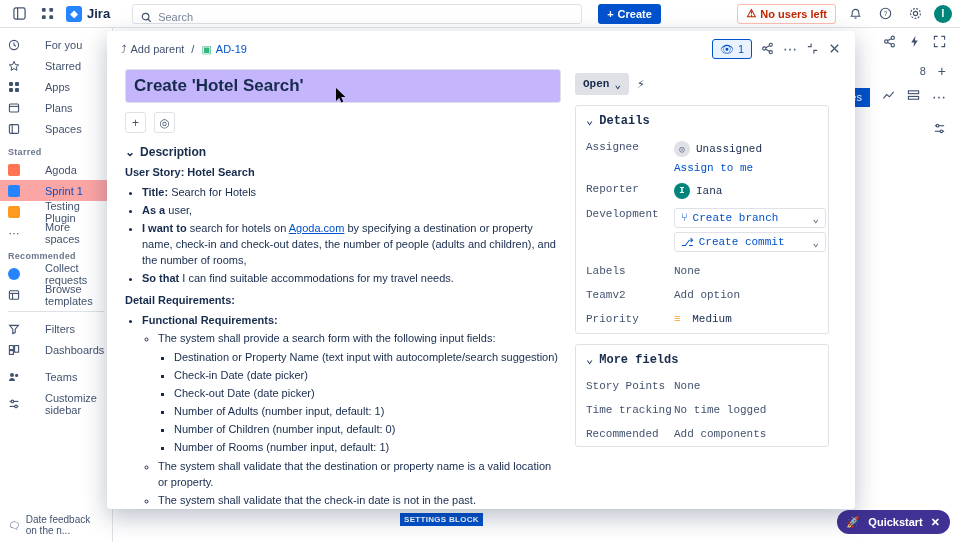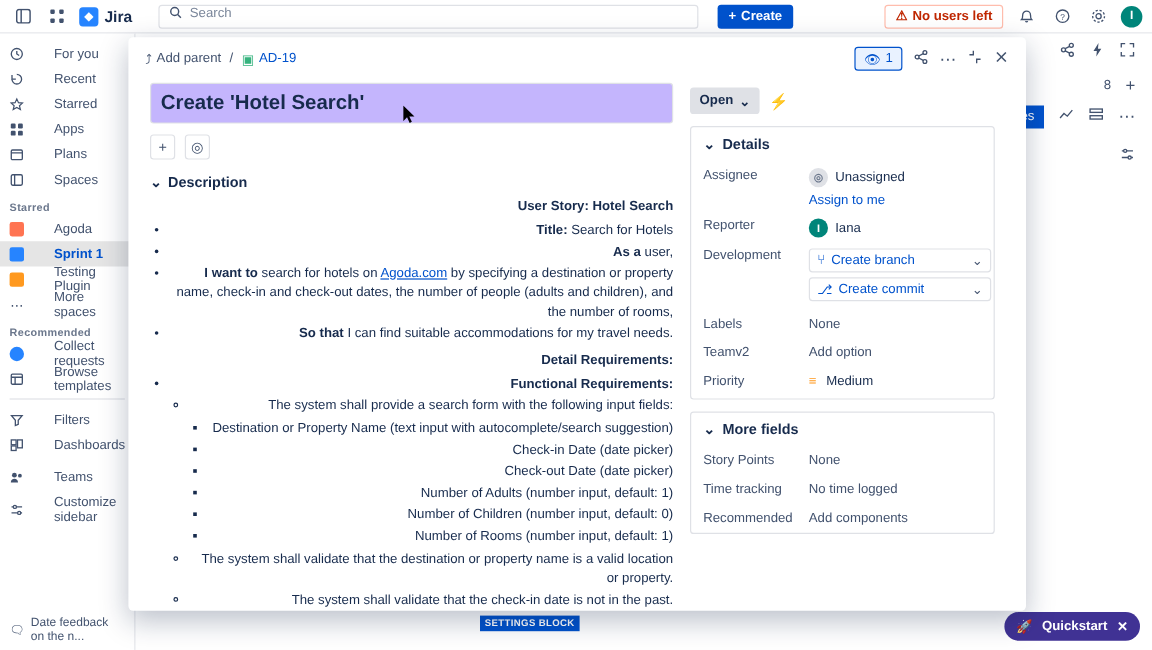--- a/index.html
+++ b/index.html
@@ -21,21 +21,21 @@
     color:#42526e; border-radius:3px;
   }
   .jira-brand { display:flex; align-items:center; gap:5px; margin-left:2px; }
   .jira-logo {
     width:16px; height:16px; background:#2684ff; border-radius:3px;
     display:flex; align-items:center; justify-content:center; color:#fff; font-size:10px;
   }
   .jira-name { font-weight:700; font-size:13px; color:#172b4d; }
   .searchbox {
     margin-left:16px; width:450px; height:20px; border:1px solid #dfe1e6;
-    border-radius:3px; display:flex; align-items:flex-start; gap:6px; padding:0 8px;
+    border-radius:3px; display:flex; align-items:flex-end; gap:6px; padding:0 8px;
     background:#fff; color:#7a869a; font-size:11px;
   }
   .create-btn {
     background:#0052cc; color:#fff; border-radius:3px; height:20px;
     display:flex; align-items:center; gap:4px; padding:0 9px; font-size:11px; font-weight:600;
     margin-left:10px;
   }
   .topnav-right { margin-left:auto; display:flex; align-items:center; gap:8px; }
   .no-users {
     border:1px solid #ffbdad; color:#bf2600; border-radius:3px; height:20px;
@@ -47,21 +47,21 @@
   }
   
   .layout { display:flex; height:514px; }
   .sidebar {
     width:113px; border-right:1px solid #dfe1e6; background:#fff;
     padding-top:6px; font-size:11px; color:#42526e; position:relative;
   }
   .side-item {
     display:flex; align-items:center; gap:25px; height:21px; padding:0 8px; color:#42526e;
   }
-  .side-item.active { background:#e5e5e5; color:#0052cc; font-weight:700; border-radius:0 3px 3px 0;}
+  .side-item.active { background:#fca5a5; color:#0052cc; font-weight:400; border-radius:0 3px 3px 0;}
   .side-sec {
     font-size:9px; color:#6b778c; font-weight:700; padding:8px 8px 2px; letter-spacing:.3px;
   }
   .sq { width:12px; height:12px; border-radius:2px; display:inline-block; flex:none; }
   .side-sep { height:1px; background:#dfe1e6; margin:6px 8px; }
   .sidebar-foot {
     position:absolute; bottom:6px; left:0; right:0; padding:0 8px;
     font-size:10px; color:#42526e; display:flex; align-items:center; gap:5px;
   }
   
@@ -105,30 +105,30 @@
   .issue-title {
     font-size:17px; font-weight:600; color:#172b4d; border:1px solid #dfe1e6;
     border-radius:3px; padding:6px 8px; margin-top:2px; background:#c4b5fd;
   }
   .title-actions { display:flex; gap:8px; margin:9px 0 12px 0; }
   .sq-btn {
     width:21px; height:21px; border:1px solid #dfe1e6; border-radius:3px;
     display:flex; align-items:center; justify-content:center; color:#42526e; font-size:12px;
   }
   .sec-head { display:flex; align-items:center; gap:5px; font-size:12px; font-weight:600; color:#172b4d; margin-bottom:6px;}
-  .desc { font-size:11px; line-height:1.45; color:#172b4d;text-align:right; }
+  .desc { font-size:11px; line-height:1.45; color:#172b4d; }
   .desc p.b { font-weight:700; margin:6px 0 4px 0; }
   .desc ul { margin:3px 0 3px 0; padding-left:17px; }
   .desc ul ul { padding-left:16px; }
   .desc li { margin:2px 0; }
   .lnk { color:#0052cc; text-decoration:underline; }
   .bold { font-weight:700; }
   
   .right-col {
-    width:268px; padding:6px 14px 0 0; overflow:hidden;
+    width:268px; padding:6px 14px 0 0; overflow:hidden;font-family:Liberation Mono, monospace;
   }
   .status-row { display:flex; align-items:center; gap:8px; margin:0 0 10px 0; }
   .status-btn {
     background:#dfe1e6; border-radius:3px; height:22px; display:flex; align-items:center;
     gap:5px; padding:0 8px; font-size:11px; font-weight:600; color:#172b4d;
   }
   .bolt { color:#42526e; font-size:13px; }
   .panel { border:1px solid #dfe1e6; border-radius:3px; margin-bottom:10px; }
   .panel-head { font-size:12px; font-weight:600; padding:7px 10px; display:flex; align-items:center; gap:6px;}
   .field { display:flex; align-items:flex-start; padding:3px 10px 3px 10px; min-height:24px; font-size:11px; }
@@ -211,27 +211,20 @@
 
 <div class="layout">
 
   <div class="sidebar">
     <div class="side-item">
       <span class="sq"><svg width="12" height="12" viewBox="0 0 12 12">
             <circle cx="6" cy="6" r="4.6" fill="none" stroke="#42526e" stroke-width="1.1"></circle>
             <path d="M6 3.4V6l2 1.3" stroke="#42526e" stroke-width="1.1" fill="none"></path>
           </svg></span>
       <span>For you</span>
-    </div>
-    <div class="side-item">
-      <span class="sq"><svg width="12" height="12" viewBox="0 0 12 12">
-            <path d="M2 6a4 4 0 104-4" fill="none" stroke="#42526e" stroke-width="1.1"></path>
-            <path d="M2 2.6V6h3.2" fill="none" stroke="#42526e" stroke-width="1.1"></path>
-          </svg></span>
-      <span>Recent</span>
     </div>
     <div class="side-item">
       <span class="sq"><svg width="12" height="12" viewBox="0 0 12 12">
             <polygon points="6,1.4 7.4,4.6 10.7,4.9 8.2,7.1 9,10.3 6,8.6 3,10.3 3.8,7.1 1.3,4.9 4.6,4.6" fill="none" stroke="#42526e" stroke-width="1"></polygon>
           </svg></span>
       <span>Starred</span>
     </div>
     <div class="side-item">
       <span class="sq"><svg width="12" height="12" viewBox="0 0 12 12" fill="#42526e">
             <rect x="1" y="1" width="4" height="4" rx="1"></rect>

